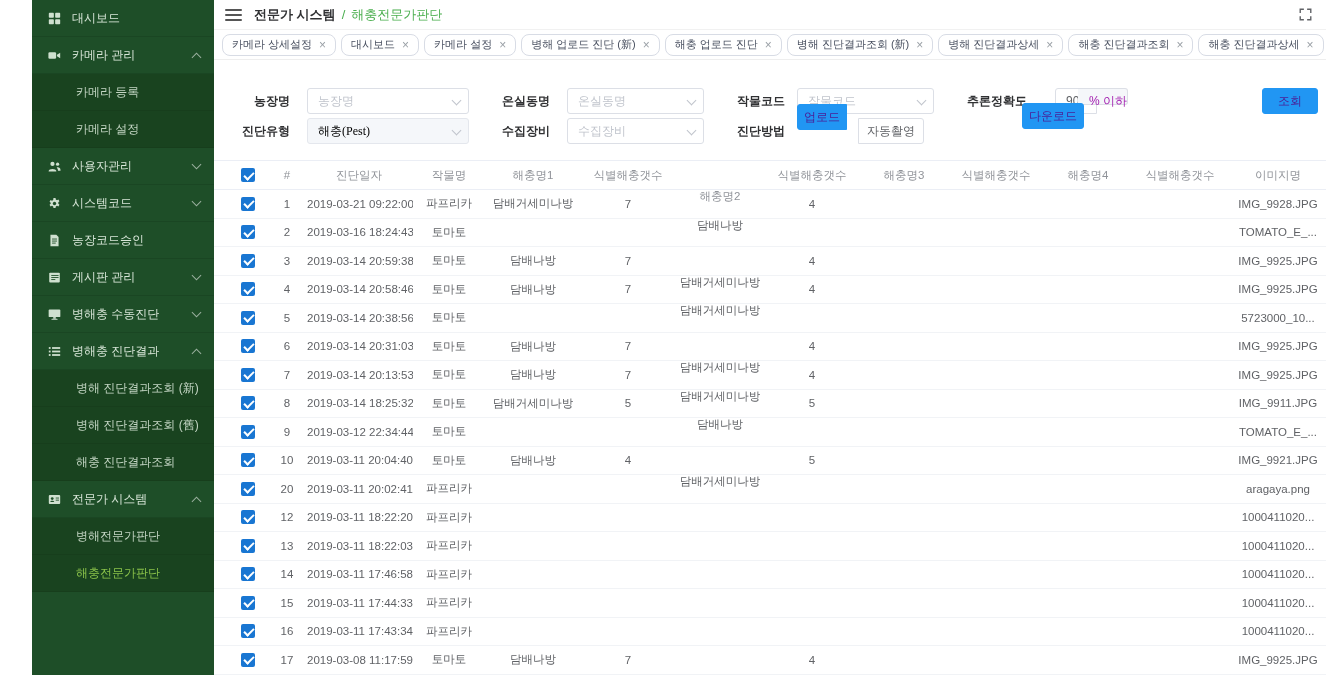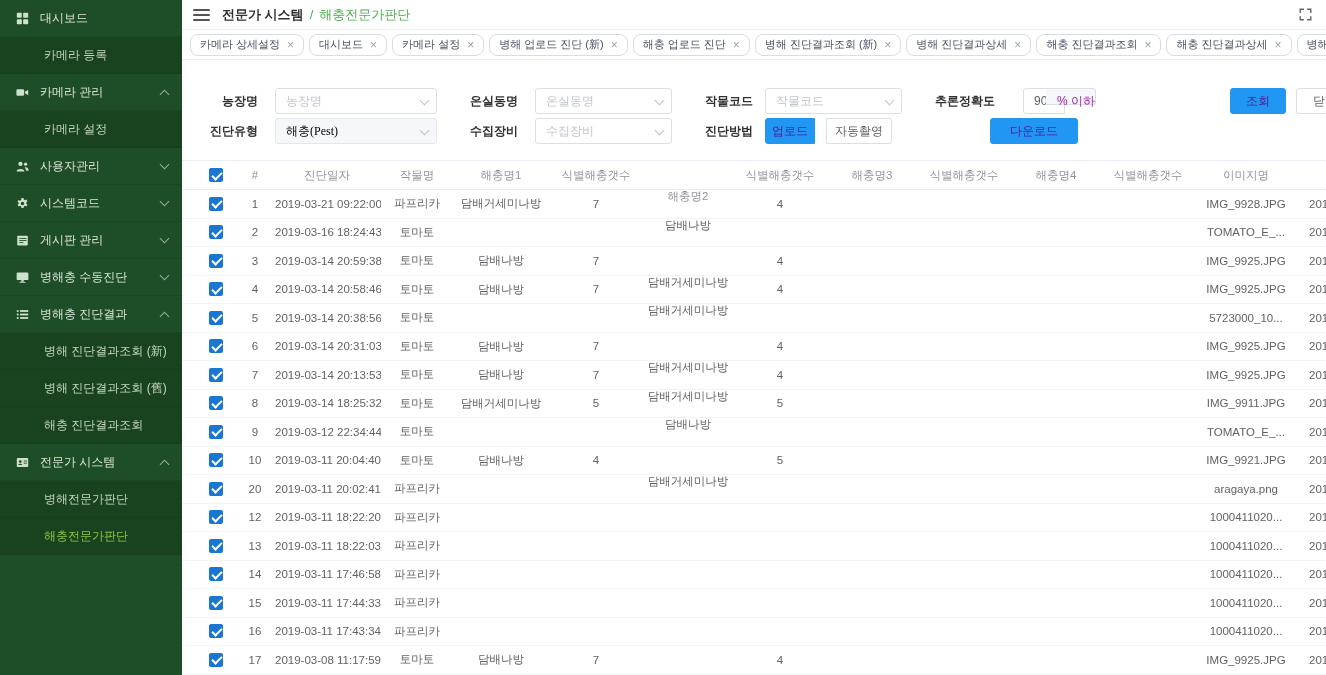--- a/index.html
+++ b/index.html
@@ -1,18 +1,18 @@
 <!DOCTYPE html>
 <html><head>
 <meta charset="utf-8">
 <style>
   * { margin:0; padding:0; box-sizing:border-box; }
   html,body { width:1326px; height:675px; overflow:hidden; background:#fff;
               font-family:"Liberation Sans","DejaVu Sans",sans-serif; }
-  .app { display:flex; width:1326px; height:675px; }
+  .app { display:flex; width:1326px; height:675px;padding-left:32px; }
 
   
   .sidebar { width:182px; height:675px; background:#1e4e28; flex-shrink:0; overflow:hidden; }
   .sb-item { height:37px; display:flex; align-items:center; padding:0 14px 0 16px;
              color:#d8e6d8; font-size:12px; cursor:pointer;
              border-bottom:1px solid rgba(0,0,0,0.10); }
   .sb-item.subitem { background:#19431f; padding-left:44px; color:#c4d6c4;
                      border-bottom:1px solid rgba(0,0,0,0.07); }
   .sb-item.active { color:#8bc34a; }
   .sb-ico { width:24px; display:inline-flex; align-items:center; color:#cfe0cf; flex-shrink:0; }
@@ -97,32 +97,32 @@
         <span class="sb-ico">
           <svg viewBox="0 0 16 16">
             <rect x="1" y="1" width="6.2" height="6.2" rx="1"></rect>
             <rect x="8.8" y="1" width="6.2" height="6.2" rx="1"></rect>
             <rect x="1" y="8.8" width="6.2" height="6.2" rx="1"></rect>
             <rect x="8.8" y="8.8" width="6.2" height="6.2" rx="1"></rect>
           </svg>
         </span>
         <span class="sb-label">대시보드</span>
       </div>
+      <div class="sb-item section">
+        <span class="sb-ico">
+          <svg viewBox="0 0 16 16">
+            <rect x="0.5" y="4" width="9.5" height="8" rx="1.5"></rect>
+            <path d="M11 7.2 15 4.6v6.8L11 8.8z"></path>
+          </svg>
+        </span>
+        <span class="sb-label">카메라 관리</span>
+        <span class="chev up"></span>
+      </div>
       <div class="sb-item subitem">
         <span class="sb-label">카메라 등록</span>
-      </div>
-      <div class="sb-item section">
-        <span class="sb-ico">
-          <svg viewBox="0 0 16 16">
-            <rect x="0.5" y="4" width="9.5" height="8" rx="1.5"></rect>
-            <path d="M11 7.2 15 4.6v6.8L11 8.8z"></path>
-          </svg>
-        </span>
-        <span class="sb-label">카메라 관리</span>
-        <span class="chev up"></span>
       </div>
       <div class="sb-item subitem">
         <span class="sb-label">카메라 설정</span>
       </div>
       <div class="sb-item section">
         <span class="sb-ico">
           <svg viewBox="0 0 16 16">
             <circle cx="5.5" cy="4.8" r="2.6"></circle>
             <path d="M0.8 13.6c0-3.4 9.4-3.4 9.4 0v0.6H0.8z"></path>
             <circle cx="11.8" cy="5.2" r="2"></circle>
@@ -134,20 +134,29 @@
       </div>
       <div class="sb-item section">
         <span class="sb-ico">
           <svg viewBox="0 0 16 16">
             <path d="M6.7 1.2h2.6l0.3 1.8 1.5 0.9 1.7-0.8 1.3 2.2-1.4 1.2v1.8l1.4 1.2-1.3 2.2-1.7-0.8-1.5 0.9-0.3 1.8H6.7l-0.3-1.8-1.5-0.9-1.7 0.8-1.3-2.2 1.4-1.2V7.1L1.9 5.9l1.3-2.2 1.7 0.8 1.5-0.9z"></path>
             <circle cx="8" cy="8" r="2.1" fill="#1e4e28"></circle>
           </svg>
         </span>
         <span class="sb-label">시스템코드</span>
         <span class="chev down"></span>
+      </div>
+      <div class="sb-item item">
+        <span class="sb-ico">
+          <svg viewBox="0 0 16 16">
+            <path d="M3 0.8h7.2L13 3.6v11.6H3z"></path>
+            <path d="M5 6.2h6M5 8.7h6M5 11.2h4.5" stroke="#1e4e28" stroke-width="1.1" fill="none"></path>
+          </svg>
+        </span>
+        <span class="sb-label">농장코드승인</span>
       </div>
       <div class="sb-item section">
         <span class="sb-ico">
           <svg viewBox="0 0 16 16">
             <rect x="1.5" y="2" width="13" height="12" rx="1.2"></rect>
             <path d="M4 5.5h9M4 8h9M4 10.5h5" stroke="#1e4e28" stroke-width="1.1" fill="none"></path>
           </svg>
         </span>
         <span class="sb-label">게시판 관리</span>
         <span class="chev down"></span>
@@ -303,24 +312,24 @@
         <span class="caret"></span>
       </div>
 
       <label class="flabel" style="left:272px;top:58px;width:64px">수집장비</label>
       <div class="fctl" style="left:353px;top:58px;width:137px">
         <input class="inp" placeholder="수집장비" style="">
         <span class="caret"></span>
       </div>
 
       <label class="flabel" style="left:505px;top:58px;width:66px">진단방법</label>
-      <button class="btn blue grp-l" style="left:583px;top:58px;width:50px">업로드</button>
+      <button class="btn blue grp-l" style="left:583px;top:44px;width:50px">업로드</button>
       <button class="btn grp-r" style="left:644px;top:58px;width:66px">자동촬영</button>
 
-      <button class="btn blue" style="left:808px;top:58px;width:88px">다운로드</button>
+      <button class="btn blue" style="left:808px;top:43px;width:62px">다운로드</button>
     </div>
 
     <div class="grid">
       <div class="grid-header-row" id="gridHeader">
           <div class="cell cb">
             <span class="ckb"></span>
           </div>
           <div class="cell c0">#</div>
           <div class="cell c1">진단일자</div>
           <div class="cell c2">작물명</div>

